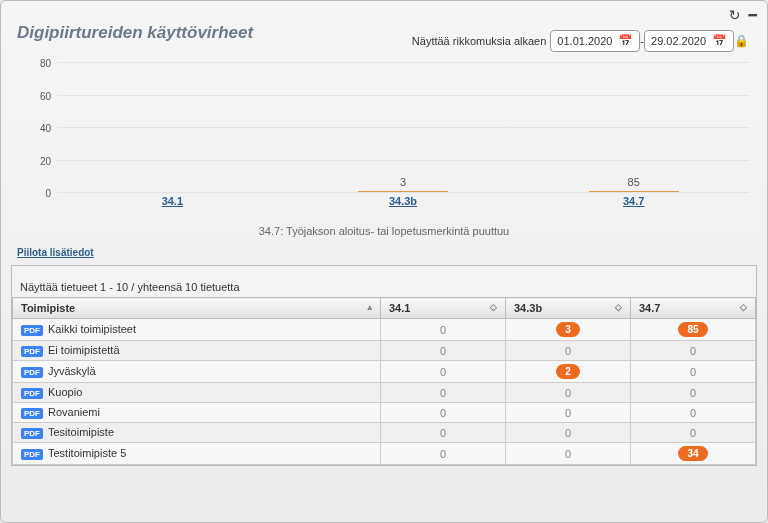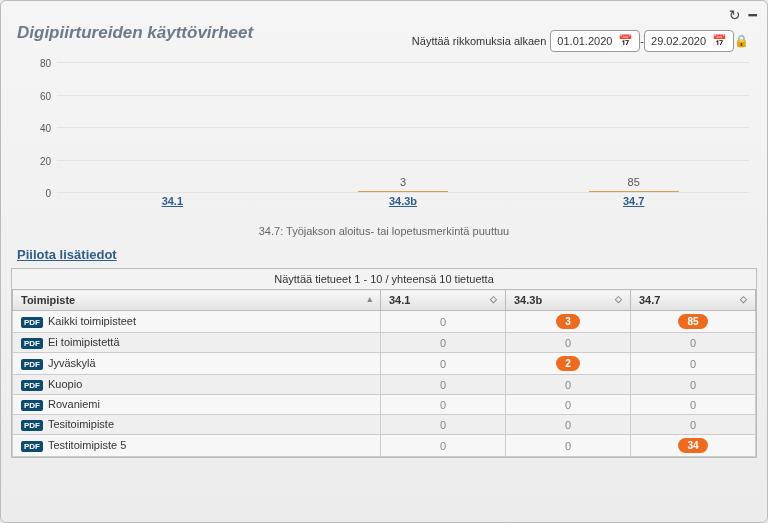--- a/index.html
+++ b/index.html
@@ -20,30 +20,30 @@
   .y-axis div { position:absolute; right:6px; font-size:10px; color:#555; transform:translateY(50%);}
   .gridline { position:absolute; left:0; right:0; border-top:1px solid #e3e3e3;}
   .bars { position:absolute; left:0; right:0; top:0; bottom:0; display:flex; align-items:flex-end;}
   .bar-slot { flex:1; display:flex; align-items:flex-end; justify-content:center; position:relative;}
   .bar { width:90px; background:#f4b16b; border:1px solid #e29a4a; position:relative;}
   .bar-label { position:absolute; top:-16px; left:50%; transform:translateX(-50%); font-size:11px; color:#555;}
   .x-labels { position:absolute; left:38px; right:0; bottom:0; height:28px; display:flex;}
   .x-labels > div { flex:1; text-align:center; font-size:11px;}
   .x-link { color:#2f5d8a; text-decoration:underline; font-weight:bold; cursor:pointer;}
   .chart-caption { text-align:center; font-size:11px; color:#666; margin-top:2px;}
-  .hide-link { display:inline-block; margin:10px 0 0 16px; color:#2f5d8a; text-decoration:underline; font-size:13px; font-weight:bold; cursor:pointer;}
+  .hide-link { display:inline-block; margin:10px 0 0 16px; color:#2f5d8a; text-decoration:underline; font-size:10px; font-weight:bold; cursor:pointer;}
   
   .table-wrap { margin:6px 10px 0 10px; border:1px solid #bbb; background:#f3f3f3;}
-  .table-summary { text-align:center; font-size:11px; padding:4px 8px; color:#333;}
+  .table-summary { text-align:left; font-size:11px; padding:4px 8px; color:#333;margin-top:11px;}
   table { width:100%; border-collapse:collapse; font-size:11px;}
   thead th { background:linear-gradient(#f8f8f8,#e2e2e2); border:1px solid #bbb; padding:4px 8px; text-align:left; font-weight:bold; color:#333; position:relative;}
   thead th .sort { float:right; color:#888; font-size:9px;}
   tbody td { border:1px solid #ccc; padding:3px 8px; background:#f7f7f7;}
   tbody tr:nth-child(even) td { background:#efefef;}
-  .pdf-badge { display:inline-block; background:#0c4a6e; color:#fff; font-size:8px; padding:1px 3px; border-radius:2px; margin-right:5px; font-weight:bold;}
+  .pdf-badge { display:inline-block; background:#3b82f6; color:#fff; font-size:8px; padding:1px 3px; border-radius:2px; margin-right:5px; font-weight:bold;}
   .numcell { text-align:center; color:#888;}
   .pill { display:inline-block; background:#ec6b1f; color:#fff; border-radius:9px; padding:0 9px; line-height:15px; font-size:10px; font-weight:bold;}
   .col-34-1, .col-34-3b, .col-34-7 { width:125px; }
 </style>
 </head>
 <body>
 
 <div class="window">
   <div class="win-controls">
     <span>↻</span>

